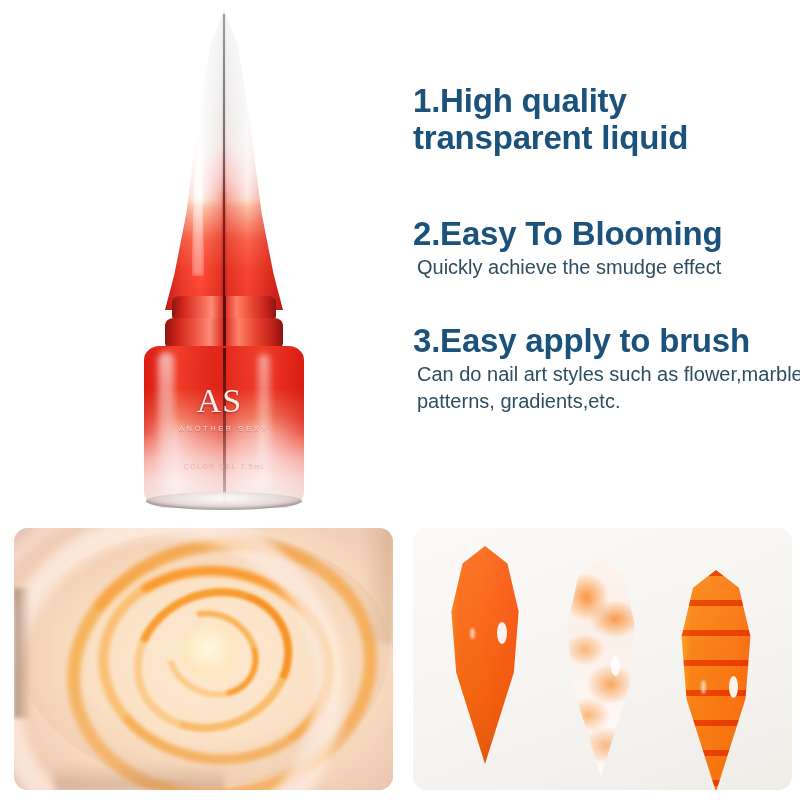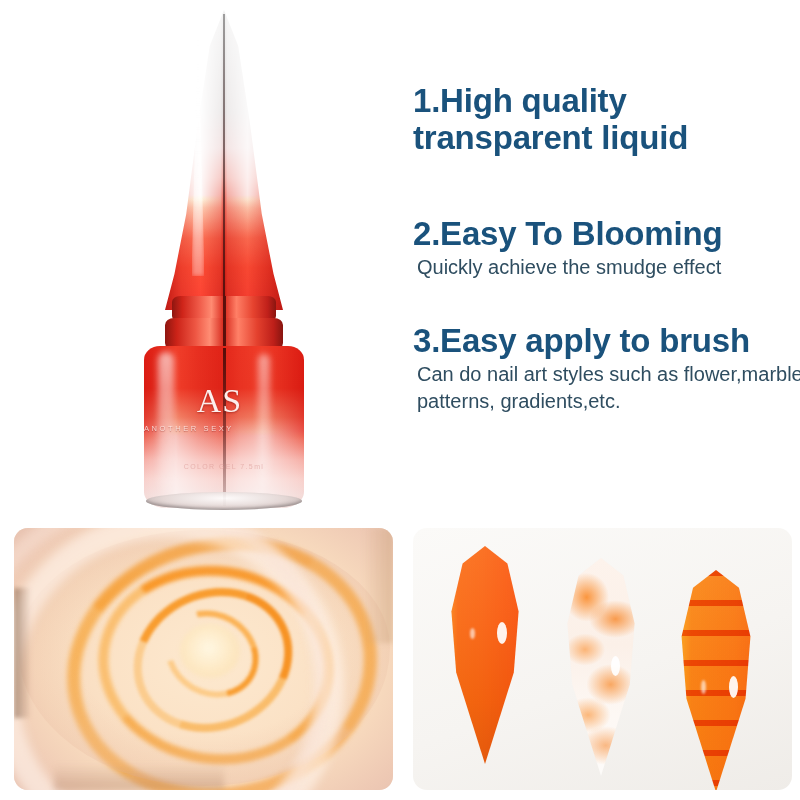--- a/index.html
+++ b/index.html
@@ -197,21 +197,21 @@
     font-weight: 400;
     color: #fdeeec;
     text-shadow: 0 1px 2px rgba(120,15,10,0.55);
     font-family: "Liberation Serif", serif;
   }
   .label-brand {
     position: absolute;
     left: 14px;
     top: 424px;
     width: 160px;
-    text-align: left;
+    text-align: center;
     font-size: 7.5px;
     letter-spacing: 2.6px;
     color: rgba(255,235,232,0.82);
     text-shadow: 0 1px 1px rgba(120,15,10,0.4);
   }
   .label-sub {
     position: absolute;
     left: 14px;
     top: 462px;
     width: 160px;

